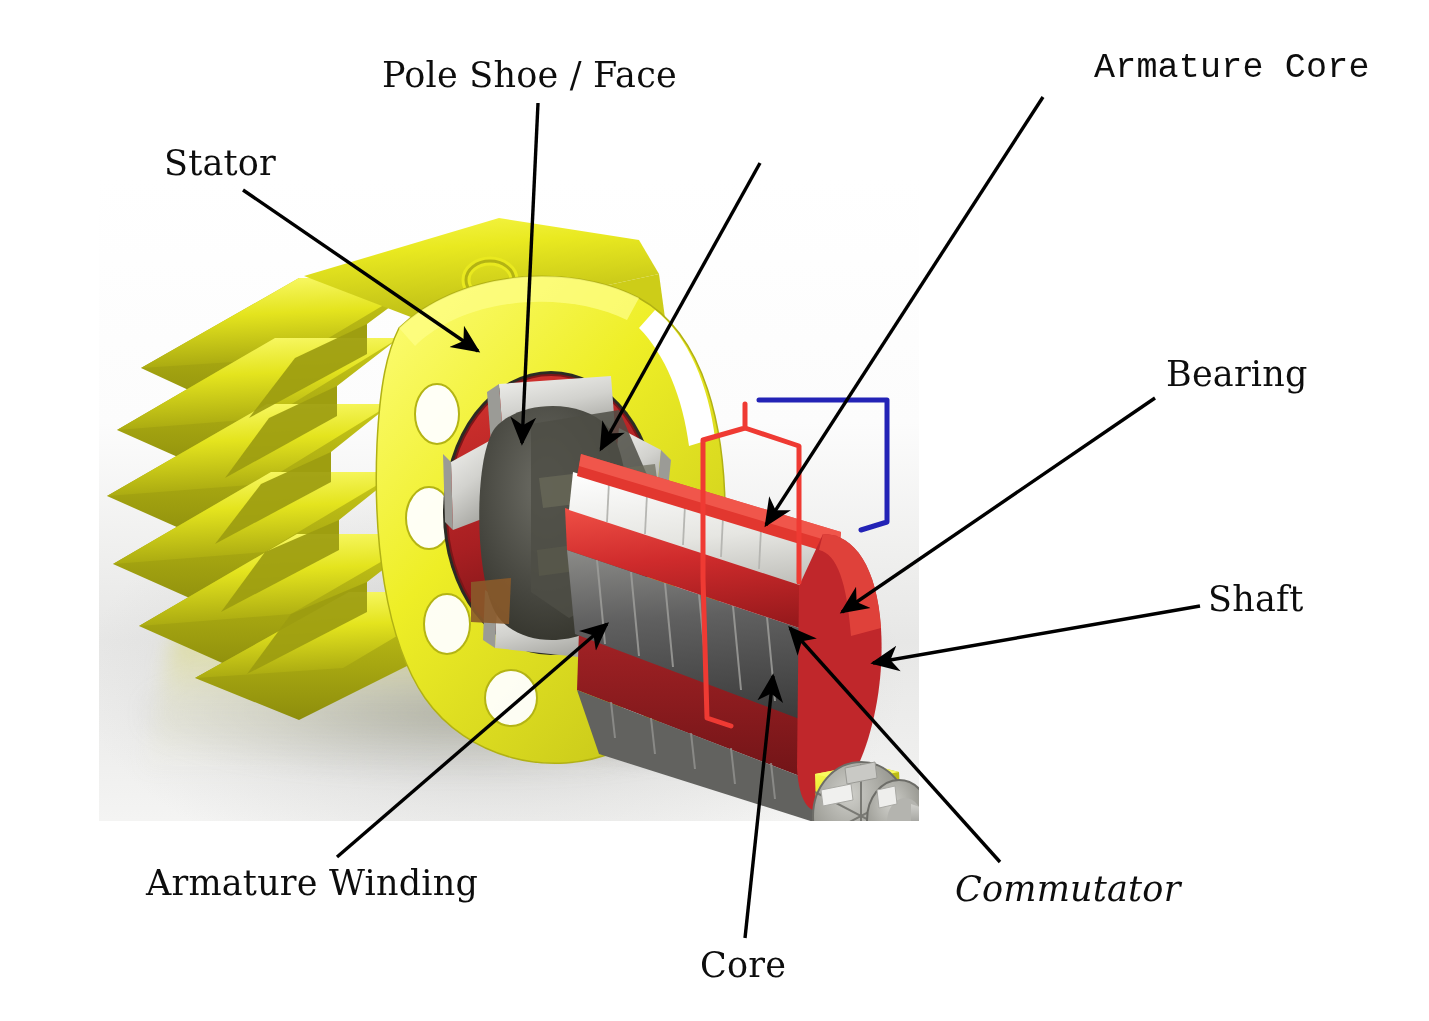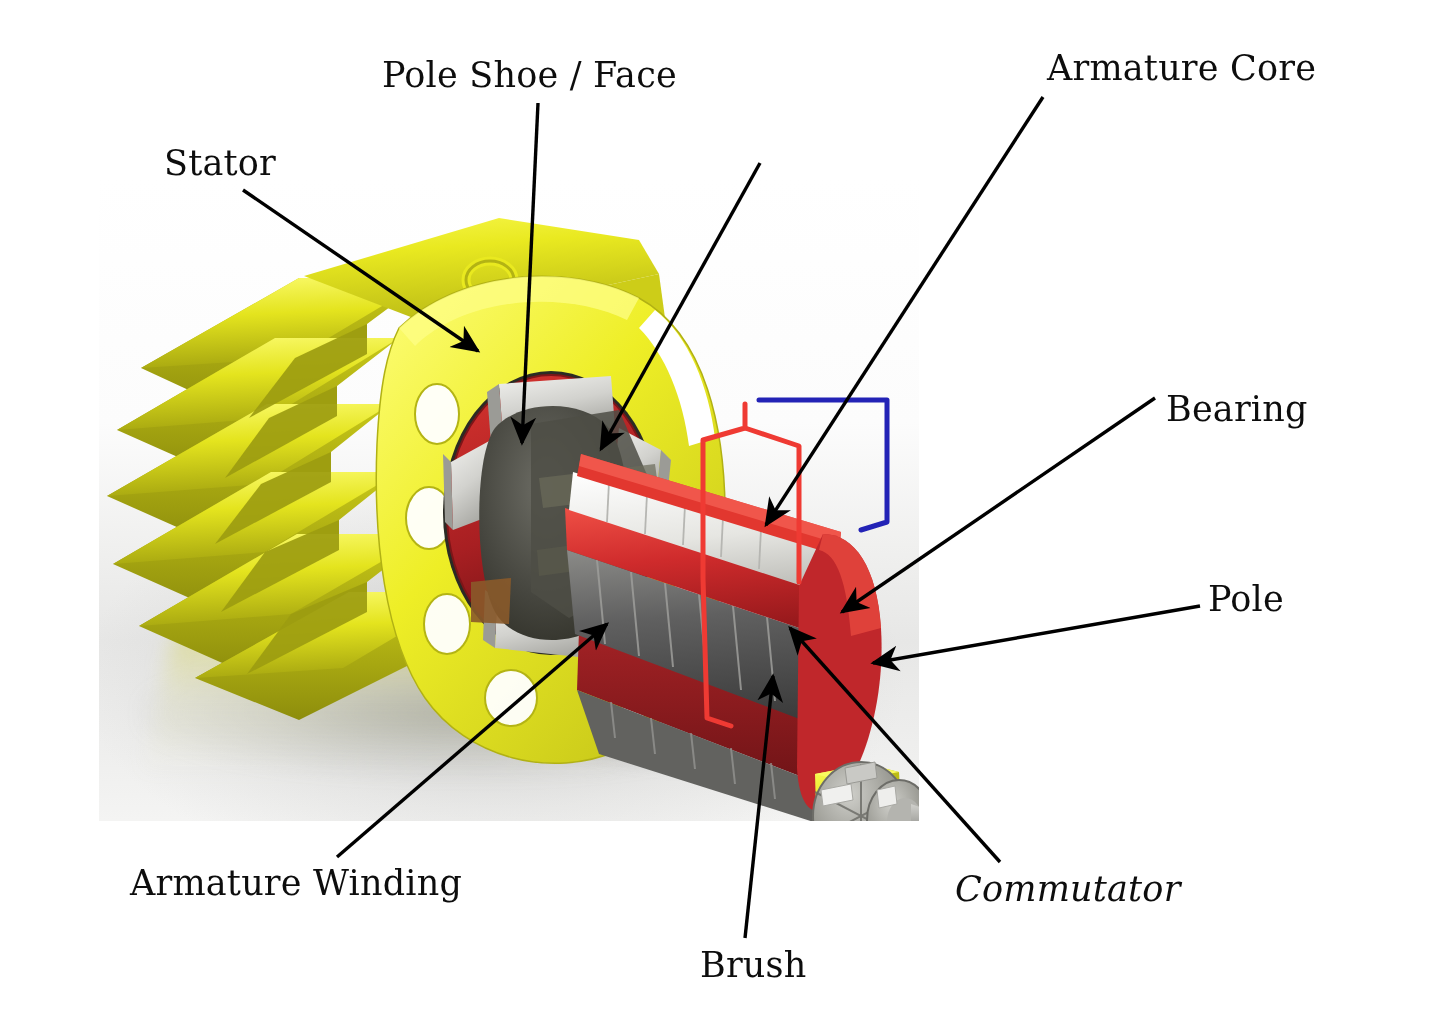--- a/index.html
+++ b/index.html
@@ -370,25 +370,25 @@
       <line x1="745" y1="938" x2="773" y2="676"></line>
       <line x1="1000" y1="862" x2="790" y2="628"></line>
     </g>
   </svg>
 
   <div class="label" style="left:164px; top:144px;">Stator</div>
 
   <div class="label" style="left:382px; top:56px;text-align:center;">Pole Shoe / Face</div>
 
 
-  <div class="label" style="left:1047px; top:49px;">Armature Core</div>
-
-  <div class="label" style="left:1166px; top:355px;margin-top:35px;">Bearing</div>
-
-  <div class="label" style="left:1208px; top:580px;">Pole</div>
-
-  <div class="label" style="left:130px; top:864px;">Armature Winding</div>
-
-  <div class="label" style="left:700px; top:946px;">Brush</div>
+  <div class="label" style="left:1094px; top:49px;font-family:Liberation Mono, monospace;">Armature Core</div>
+
+  <div class="label" style="left:1166px; top:355px;">Bearing</div>
+
+  <div class="label" style="left:1208px; top:580px;">Shaft</div>
+
+  <div class="label" style="left:146px; top:864px;">Armature Winding</div>
+
+  <div class="label" style="left:700px; top:946px;">Core</div>
 
   <div class="label" style="left:955px; top:870px;font-style:italic;">Commutator</div>
 
 </div>
 
 </body></html>

